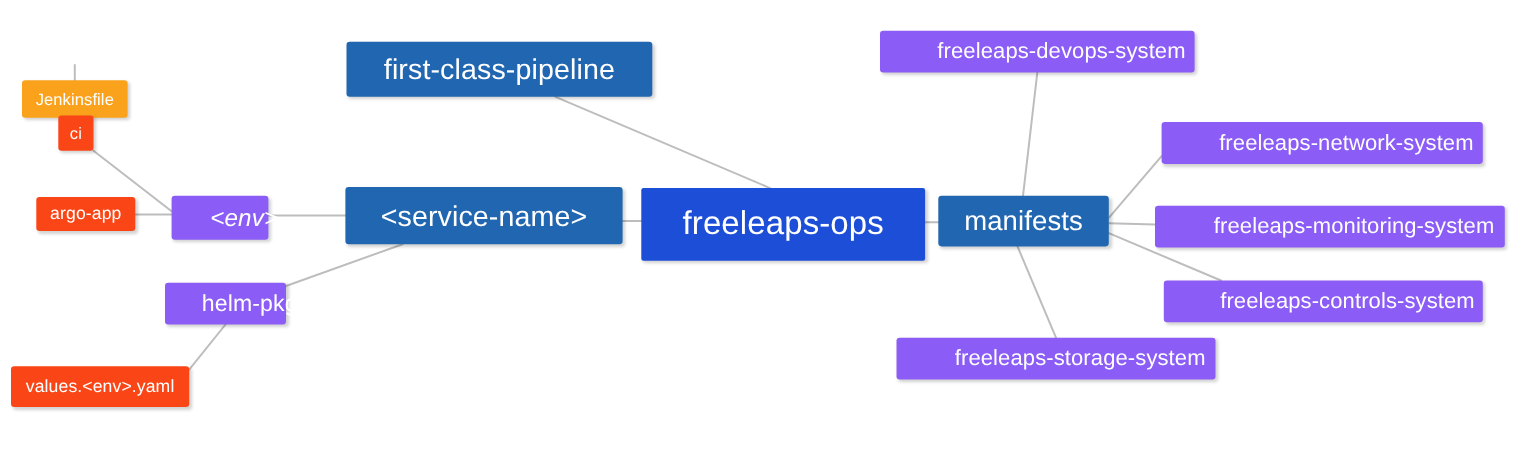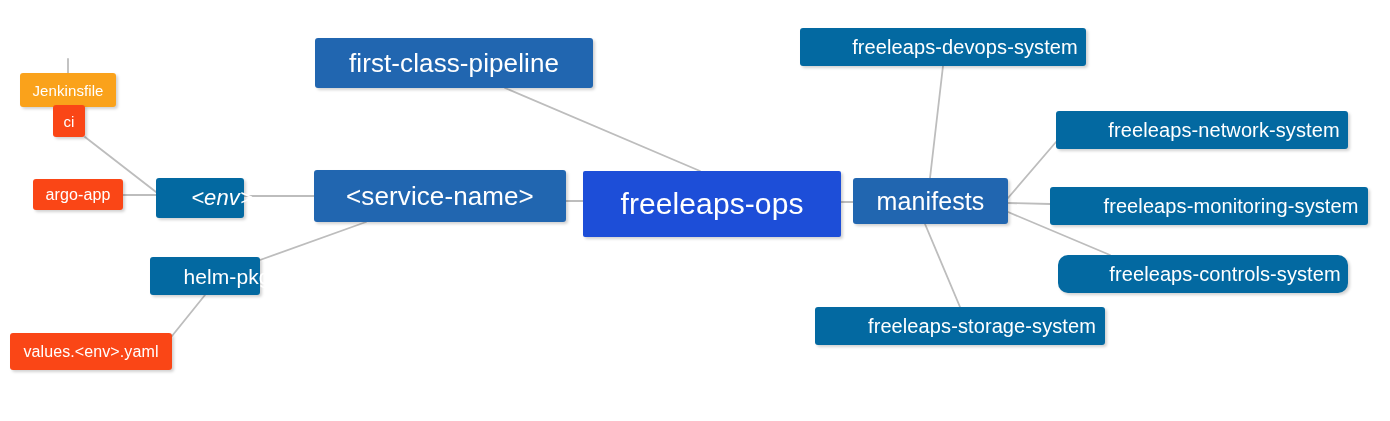--- a/index.html
+++ b/index.html
@@ -37,21 +37,21 @@
     white-space: nowrap;
     line-height: 1;
     box-shadow: 2px 2px 3px rgba(0,0,0,0.18);
     letter-spacing: 0.1px;
   }
   .node-root {
     background: #1d4ed8;
     border-radius: 2px;
   }
   .node-blue   { background: #2166b0; }
-  .node-green  { background: #0369a1; padding-left: 44px; }
+  .node-green  { background: #8b5cf6; padding-left: 44px; }
   .node-orange { background: #faa21b; }
   .node-red    { background: #fa4616; text-align: right; }
 </style>
 </head>
 <body>
 
 <div id="mindmap-canvas">
   <svg id="edge-layer" viewBox="0 0 1390 421" xmlns="http://www.w3.org/2000/svg">
       <path d="M 68,59 L 68,105" stroke="#bdbdbd" stroke-width="1.8" fill="none" stroke-linecap="round"></path>
       <path d="M 85,137 L 156,192" stroke="#bdbdbd" stroke-width="1.8" fill="none" stroke-linecap="round"></path>
@@ -71,20 +71,20 @@
   <div id="node-layer">
       <div class="node node-root" style="left: 583px; top: 171px; width: 258px; height: 66px; font-size: 30px;">freeleaps-ops</div>
       <div class="node node-blue" style="left: 314px; top: 170px; width: 252px; height: 52px; font-size: 26px;">&lt;service-name&gt;</div>
       <div class="node node-blue" style="left: 315px; top: 38px; width: 278px; height: 50px; font-size: 26px;">first-class-pipeline</div>
       <div class="node node-blue" style="left: 853px; top: 178px; width: 155px; height: 46px; font-size: 25px;">manifests</div>
       <div class="node node-green" style="left: 156px; top: 178px; width: 88px; height: 40px; font-size: 22px; font-style: italic;">&lt;env&gt;</div>
       <div class="node node-green" style="left: 150px; top: 257px; width: 110px; height: 38px; font-size: 21px;">helm-pkg</div>
       <div class="node node-green" style="left: 800px; top: 28px; width: 286px; height: 38px; font-size: 20px;">freeleaps-devops-system</div>
       <div class="node node-green" style="left: 1056px; top: 111px; width: 292px; height: 38px; font-size: 20px;">freeleaps-network-system</div>
       <div class="node node-green" style="left: 1050px; top: 187px; width: 318px; height: 38px; font-size: 20px;">freeleaps-monitoring-system</div>
-      <div class="node node-green" style="left: 1058px; top: 255px; width: 290px; height: 38px; font-size: 20px; border-radius: 10px;">freeleaps-controls-system</div>
+      <div class="node node-green" style="left: 1058px; top: 255px; width: 290px; height: 38px; font-size: 20px;">freeleaps-controls-system</div>
       <div class="node node-green" style="left: 815px; top: 307px; width: 290px; height: 38px; font-size: 20px;">freeleaps-storage-system</div>
       <div class="node node-orange" style="left: 20px; top: 25px; width: 96px; height: 34px; font-size: 15px; margin-top: 48px;">Jenkinsfile</div>
       <div class="node node-red" style="left: 53px; top: 105px; width: 32px; height: 32px; font-size: 15px;">ci</div>
       <div class="node node-red" style="left: 33px; top: 179px; width: 90px; height: 31px; font-size: 16px;">argo-app</div>
       <div class="node node-red" style="left: 10px; top: 333px; width: 162px; height: 37px; font-size: 16px;">values.&lt;env&gt;.yaml</div>
     </div>
 </div>
 
 </body></html>

